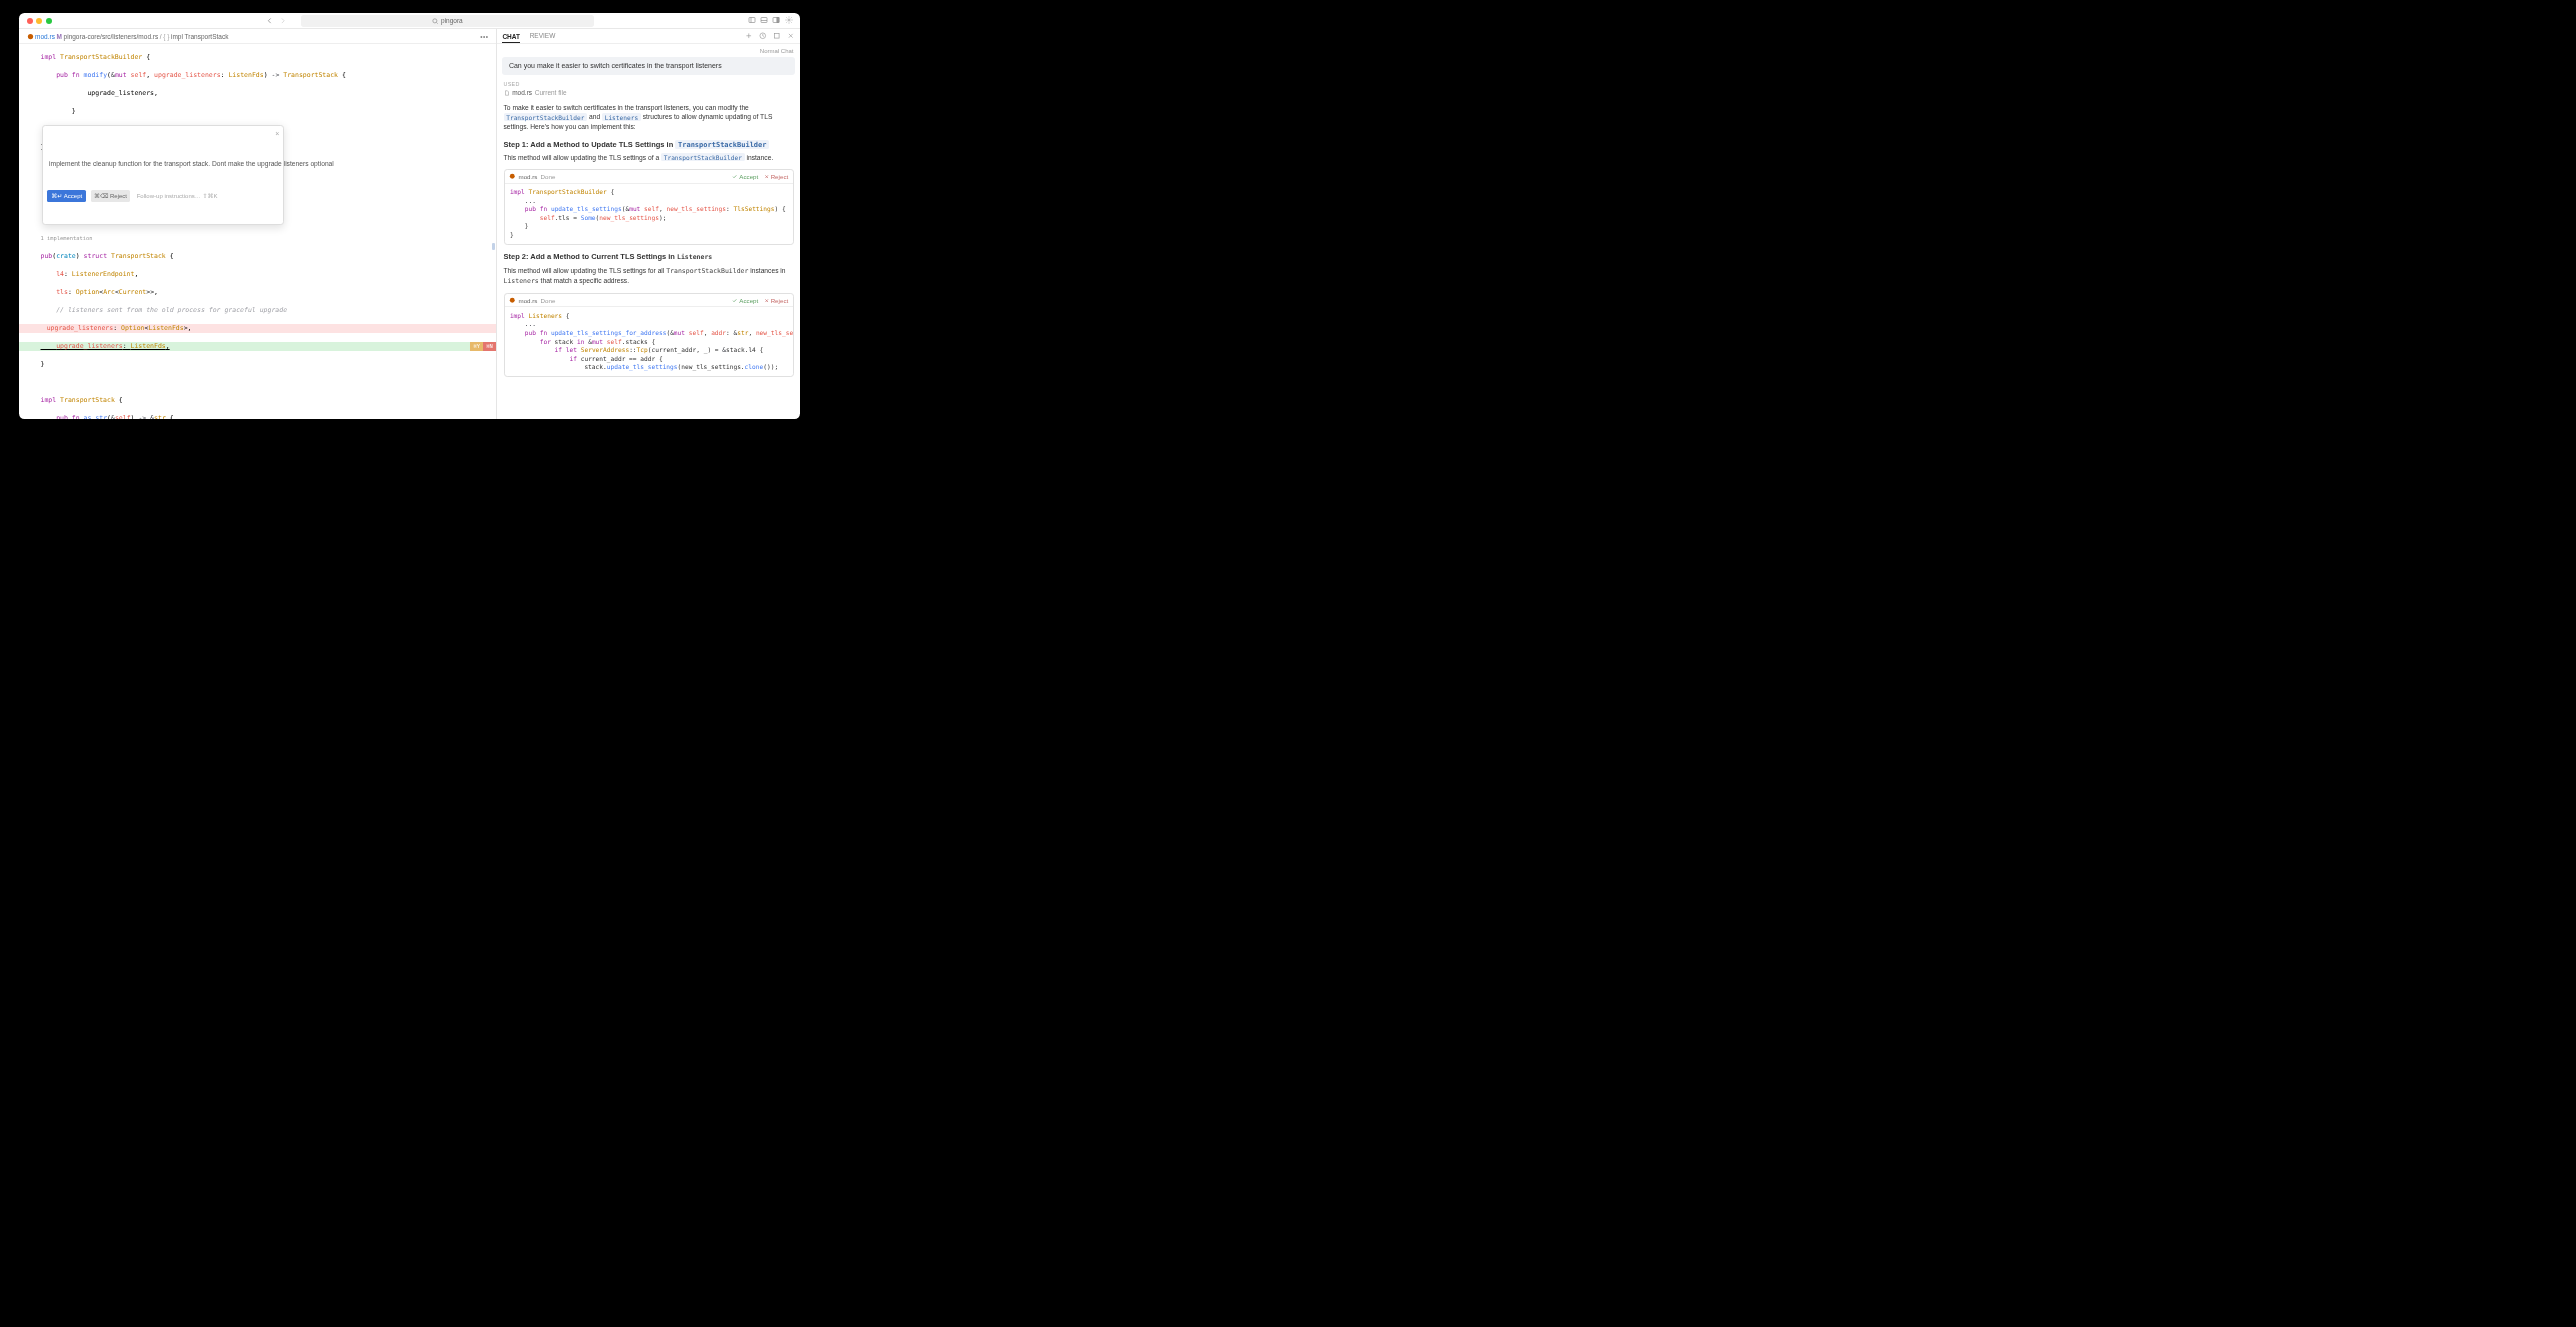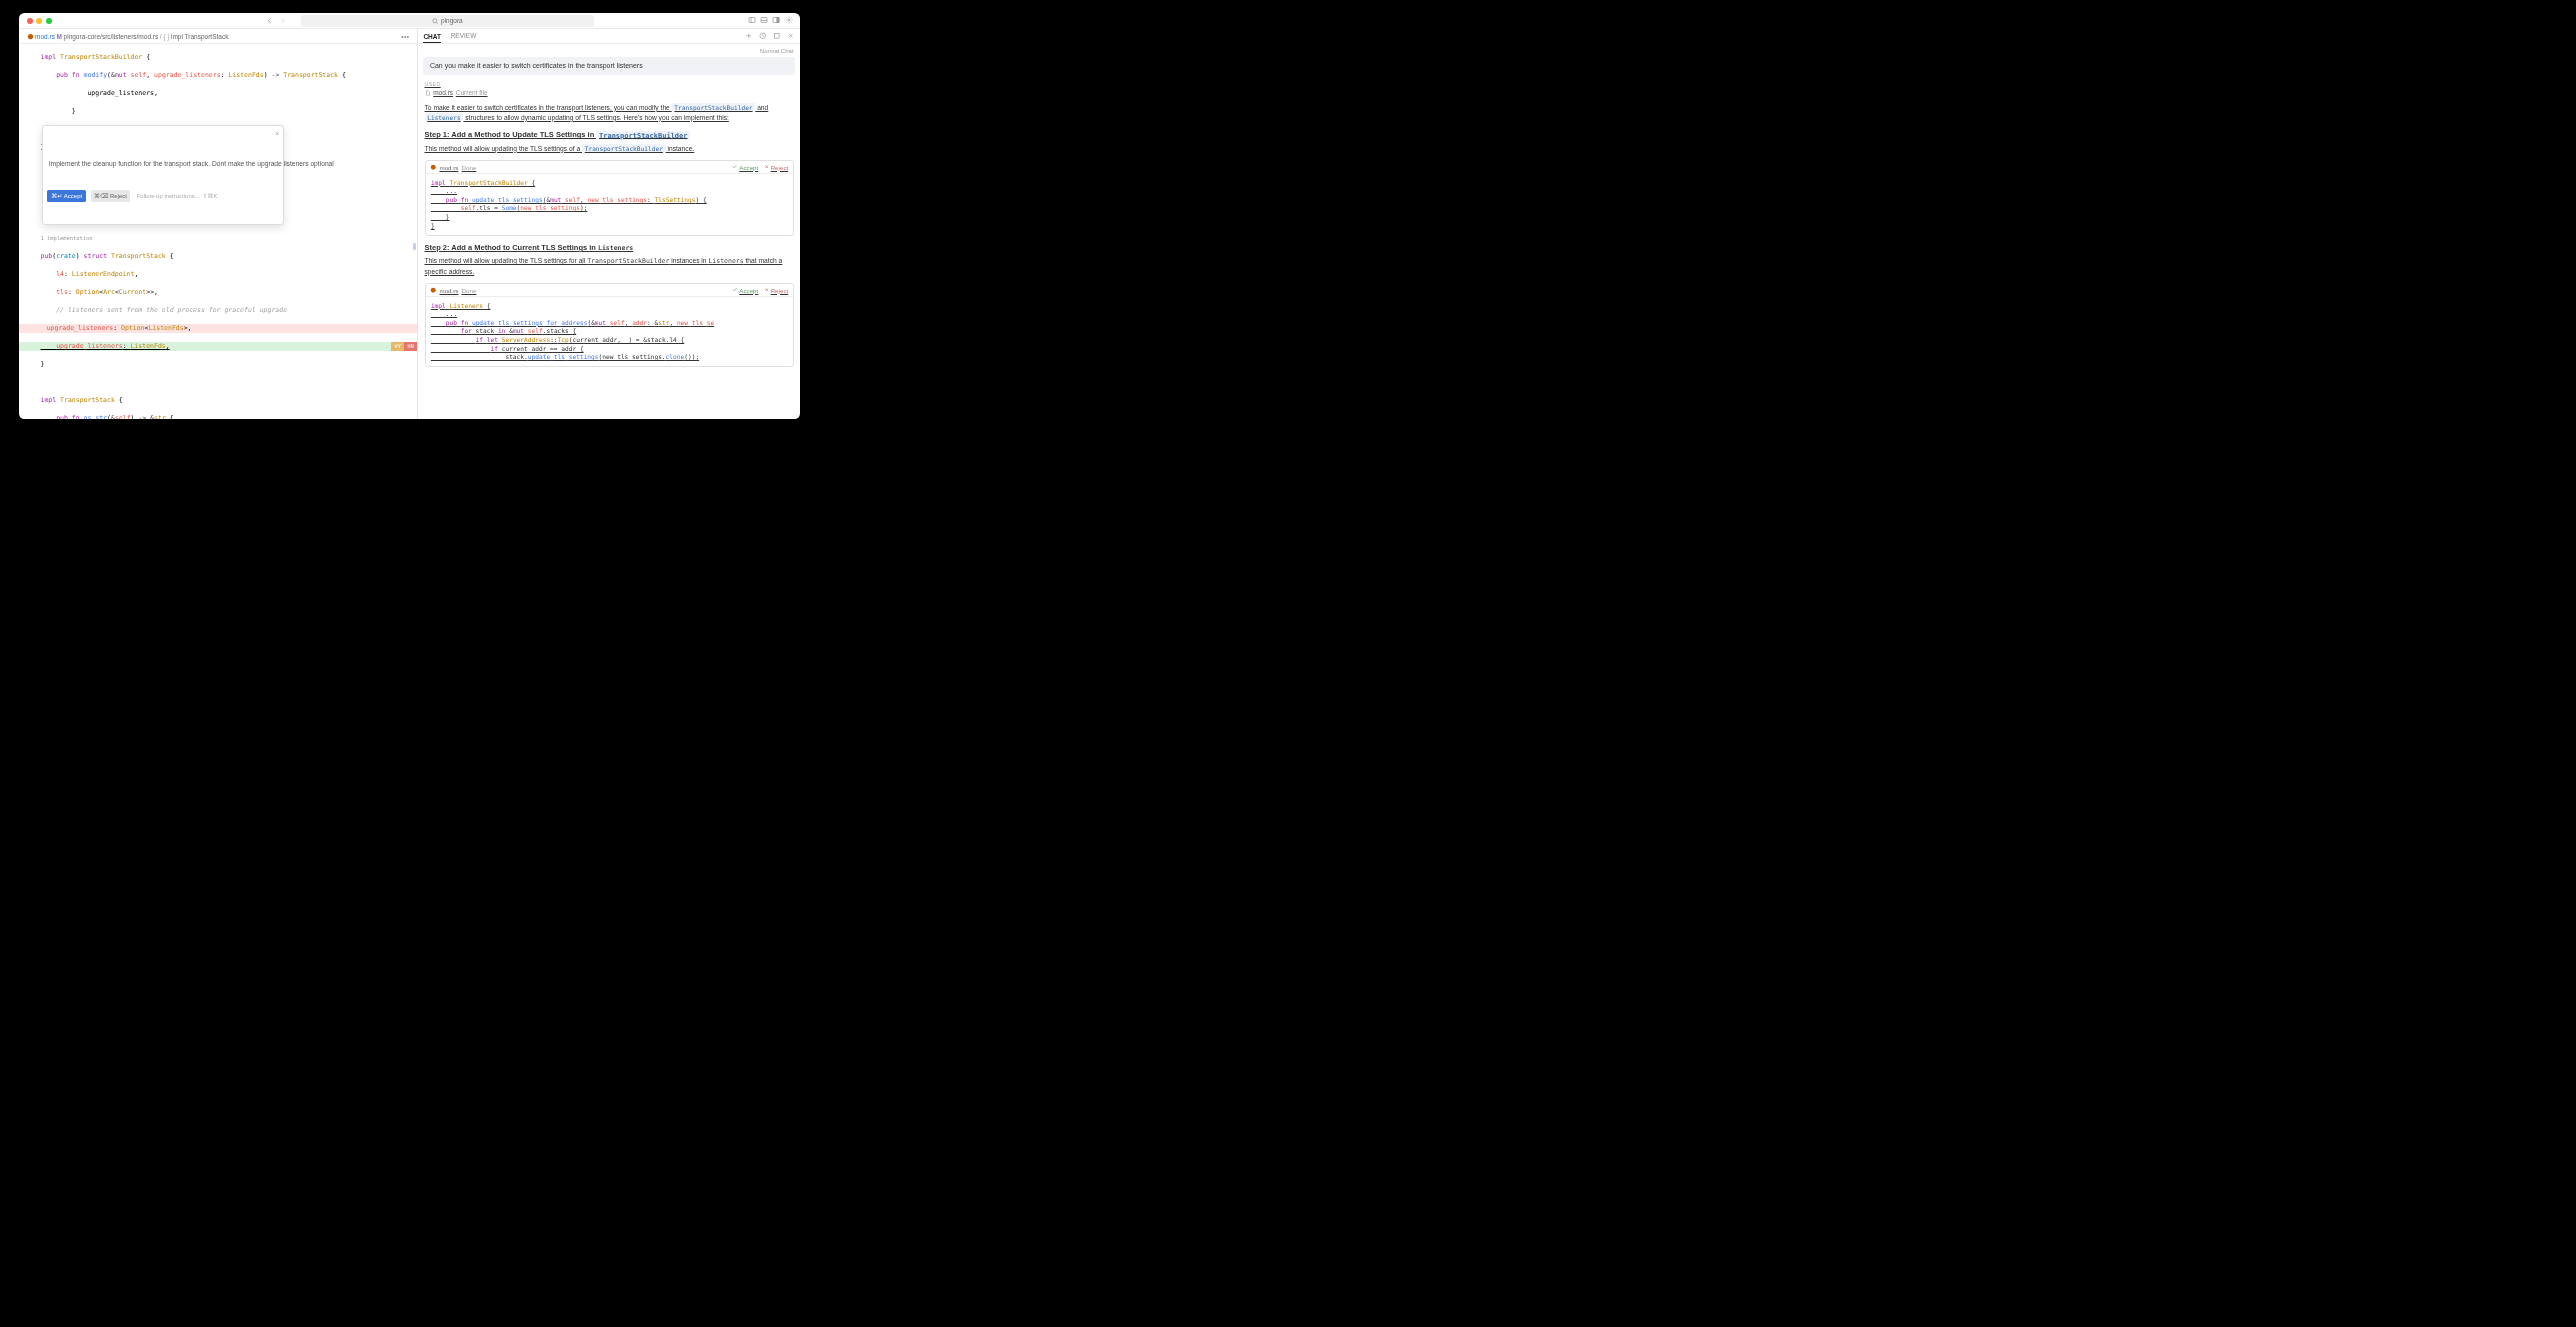--- a/index.html
+++ b/index.html
@@ -8,21 +8,21 @@
 .titlebar { height: 16px; display: flex; align-items: center; padding: 0 7.5px; border-bottom: 0.5px solid #e8e8e8; gap: 4.3px; }
 .traffic { display: flex; gap: 3.8px; }
 .tlight { width: 6px; height: 6px; border-radius: 50%; }
 .tl-red { background: #ff5f57; } .tl-yellow { background: #febc2e; } .tl-green { background: #28c840; }
 .nav-arrows { display: flex; gap: 5.4px; margin-left: 210px; color: #888; }
 .nav-arrows svg { width: 7.5px; height: 7.5px; }
 .search-bar { flex: 0 0 293px; height: 12px; background: #f1f1f1; border-radius: 2.7px; display: flex; align-items: center; justify-content: center; gap: 2.7px; color: #666; margin-left: 9.7px; font-size: 6.5px; }
 .tb-right { margin-left: auto; display: flex; gap: 4.3px; color: #888; }
 .tb-right svg { width: 8px; height: 8px; }
 .body { flex: 1; display: flex; overflow: hidden; }
-.editor-pane { width: 399px; display: flex; flex-direction: column; border-right: 0.5px solid #e5e5e5; overflow: hidden; position: relative; }
+.editor-pane { width: 478px; display: flex; flex-direction: column; border-right: 0.5px solid #e5e5e5; overflow: hidden; position: relative; }
 .crumb-bar { height: 15px; display: flex; align-items: center; padding: 0 7.5px; border-bottom: 0.5px solid #eee; font-size: 6.5px; color: #666; gap: 1.6px; }
 .crumb-bar .rs-icon { width: 7px; height: 7px; color: #c75d00; }
 .crumb-filename { color: #2878d8; }
 .crumb-m { color: #9773b8; font-weight: 600; }
 .crumb-ellipsis { margin-left: auto; color: #888; letter-spacing: 0.5px; }
 .code-area { flex: 1; font-family: "SF Mono", Menlo, Consolas, monospace; font-size: 6.5px; line-height: 9px; white-space: pre; overflow: hidden; position: relative; }
 .code-line { padding-left: 21.5px; }
 .diff-del { background: #fde2e2; padding-left: 12px; }
 .diff-add { background: #d8f3dc; position: relative; text-decoration: underline; }
 .diff-add .badges-r { position: absolute; right: 0; top: 0; height: 100%; display: flex; }
@@ -41,21 +41,21 @@
 .sugg-follow { color: #aaa; font-size: 6px; margin-left: 2.2px; }
 .impl-badge { color: #999; font-size: 5.4px; padding-left: 21.5px; display: block; }
 .chat-pane { flex: 1; display: flex; flex-direction: column; overflow: hidden; }
 .chat-tabs { height: 15px; display: flex; align-items: center; padding: 0 5.4px; border-bottom: 0.5px solid #eee; gap: 9.7px; font-size: 6.5px; }
 .chat-tab { color: #888; padding-bottom: 2.2px; }
 .chat-tab.active { color: #222; font-weight: 600; border-bottom: 1.1px solid #222; margin-bottom: -3.2px; }
 .chat-tabs .ct-right { margin-left: auto; display: flex; gap: 6.5px; color: #999; }
 .chat-tabs .ct-right svg { width: 7.5px; height: 7.5px; }
 .chat-mode { font-size: 6px; color: #999; text-align: right; padding: 3.2px 6.5px; }
 .chat-input-box { margin: 0 5.4px 6.5px 5.4px; background: #f0f2f5; border-radius: 3.2px; padding: 5.4px 6.5px; font-size: 7px; color: #333; }
-.chat-body { padding: 0 6.5px; font-size: 6.7px; color: #333; overflow-y: auto; flex: 1; text-decoration: underline; }
+.chat-body { padding: 0 6.5px; font-size: 6.7px; color: #333; overflow-y: auto; flex: 1; }
 .used-lbl { font-size: 5.4px; color: #aaa; letter-spacing: 0.3px; margin-bottom: 2.2px; }
 .file-chip { display: flex; align-items: center; gap: 2.7px; font-size: 6.5px; color: #555; margin-bottom: 6.5px; }
 .file-chip .cf { color: #999; }
 .chat-para { line-height: 1.45; margin-bottom: 6.5px; }
 .ilc { background: #eef2f9; color: #3a6aa6; padding: 0.5px 2.7px; border-radius: 1.6px; font-family: "SF Mono", Menlo, monospace; font-size: 6.2px; }
 .ilc2 { font-family: "SF Mono", Menlo, monospace; font-size: 6.5px; color: #444; }
 .step-h { font-weight: 600; font-size: 7.5px; margin: 7.5px 0 4.3px 0; }
 .step-h .ilc { font-size: 7px; }
 .code-block { border: 0.5px solid #e0e0e0; border-radius: 3.2px; margin: 4.3px 0 7.5px 0; overflow: hidden; }
 .cb-head { display: flex; align-items: center; padding: 2.7px 4.3px; border-bottom: 0.5px solid #eee; font-size: 6.2px; color: #666; gap: 3.2px; }

